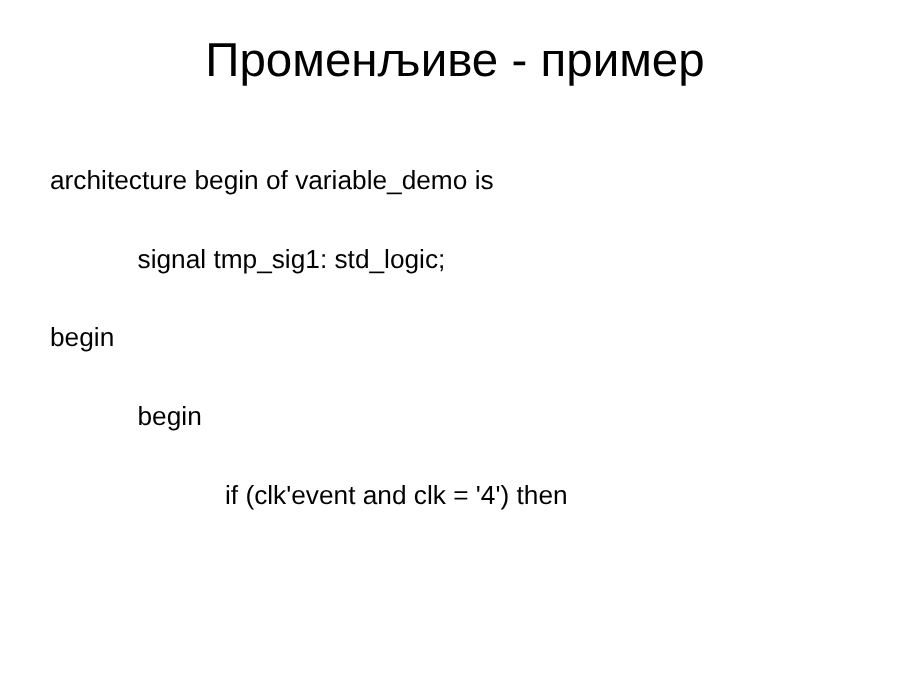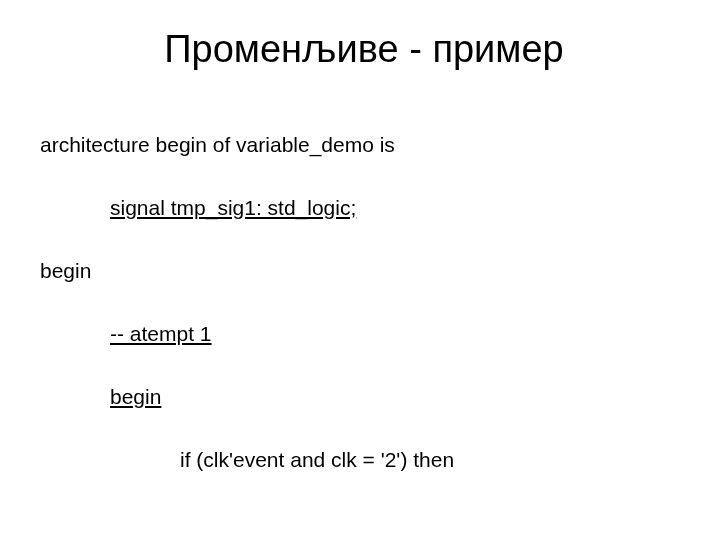--- a/index.html
+++ b/index.html
@@ -22,33 +22,32 @@
     font-size: 38px;
     text-align: center;
     margin: 0 0 26px 0;
     font-weight: normal;
   }
   .code {
     font-size: 21px;
     line-height: 1.5;
     white-space: pre;
   }
-  .i1 { padding-left: 70px; text-decoration: underline; }
+  .i1 { padding-left: 70px; }
   .i2 { padding-left: 140px; }
 </style>
 </head>
 <body>
 
 <div class="slide">
   <h1 class="title">Променљиве - пример</h1>
   <div class="code">
 <div>architecture begin of variable_demo is</div>
 <div class="i1">signal tmp_sig1: std_logic;</div>
 <div>begin</div>
-<div class="i1">-- atempt 1</div>
 <div class="i1">begin</div>
-<div class="i2">if (clk'event and clk = '2') then</div>
+<div class="i2">if (clk'event and clk = '4') then</div>
 
 
 
 
   </div>
 </div>
 
 </body></html>

